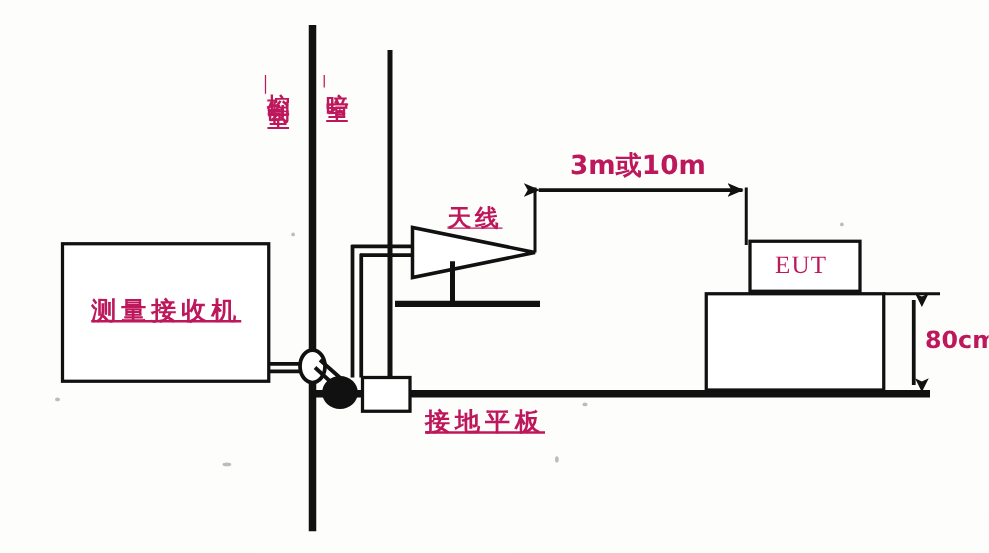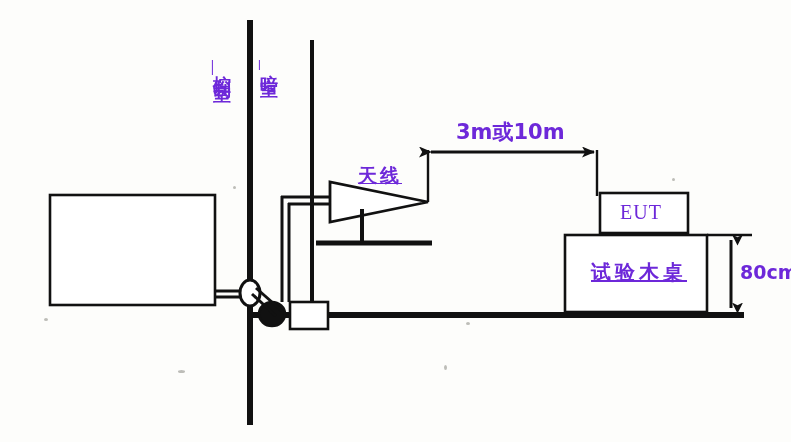--- a/index.html
+++ b/index.html
@@ -16,21 +16,21 @@
     overflow:hidden;
   }
   svg#scene{
     position:absolute;
     left:0; top:0;
     width:791px;
     height:442px;
   }
   .lbl{
     position:absolute;
-    color:#6d28d9;
+    color:#be185d;
     white-space:nowrap;
     line-height:1.05;
     user-select:none;
   }
   .lbl-cjk{
     font-family:"DejaVu Sans","Liberation Sans",sans-serif;
     font-weight:700;
     text-decoration:underline;
   }
   .vertical-cjk{
@@ -140,31 +140,32 @@
 
       <line x1="731" y1="240" x2="731" y2="308" stroke="#111111" stroke-width="3" marker-start="url(#ah-up)" marker-end="url(#ah-down)"></line>
     </g>
 
   </svg>
 
   <div class="lbl lbl-cjk vertical-cjk" style="left:212px; top:60px;">控制室</div>
 
   <div class="lbl lbl-cjk vertical-cjk" style="left:259px; top:60px;">暗室</div>
 
+  <div class="lbl lbl-cjk" style="left:73px; top:238px; font-size:20px; letter-spacing:4px;">测量接收机</div>
 
   <div class="lbl lbl-cjk" style="left:358px; top:166px; font-size:19px; letter-spacing:3px;">天线</div>
 
   <div class="lbl lbl-dim" style="left:456px; top:121px; font-size:21px; letter-spacing:0px;">3m或10m</div>
 
   <div class="lbl lbl-latin" style="left:620px; top:202px; font-size:20px; letter-spacing:1px;">EUT</div>
 
-  <div class="lbl lbl-cjk" style="left:591px; top:262px; font-size:20px; letter-spacing:4px;">试验木桌</div>
 
   <div class="lbl lbl-dim" style="left:740px; top:263px; font-size:19px;">80cm</div>
 
+  <div class="lbl lbl-cjk" style="left:340px; top:327px; font-size:20px; letter-spacing:4px;">接地平板</div>
 
   <div class="speck" style="left:44px;  top:318px; width:4px; height:3px;"></div>
   <div class="speck" style="left:178px; top:370px; width:7px; height:3px;"></div>
   <div class="speck" style="left:444px; top:365px; width:3px; height:5px;"></div>
   <div class="speck" style="left:466px; top:322px; width:4px; height:3px;"></div>
   <div class="speck" style="left:233px; top:186px; width:3px; height:3px;"></div>
   <div class="speck" style="left:672px; top:178px; width:3px; height:3px;"></div>
 
 </div>
 

